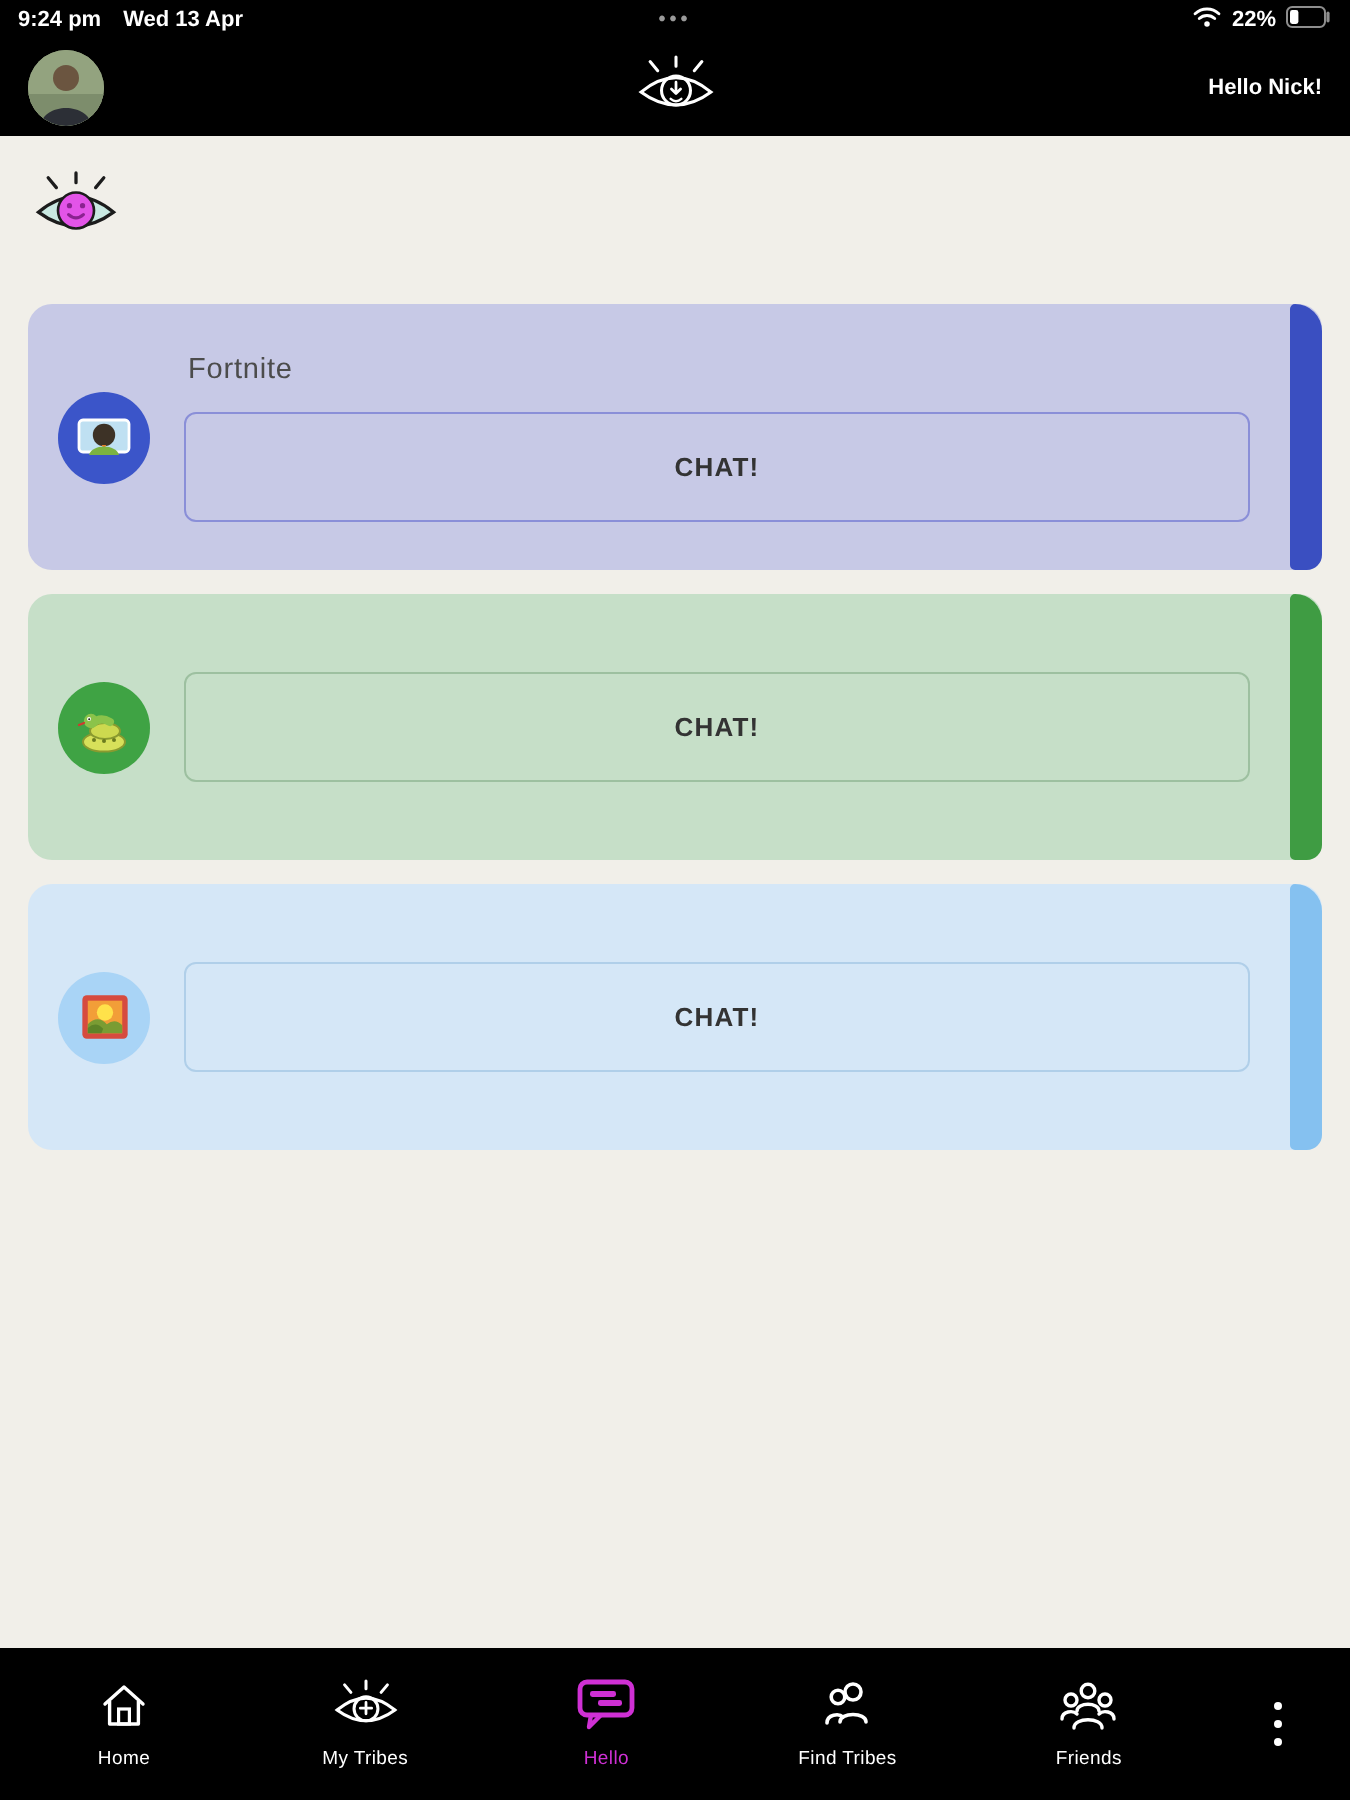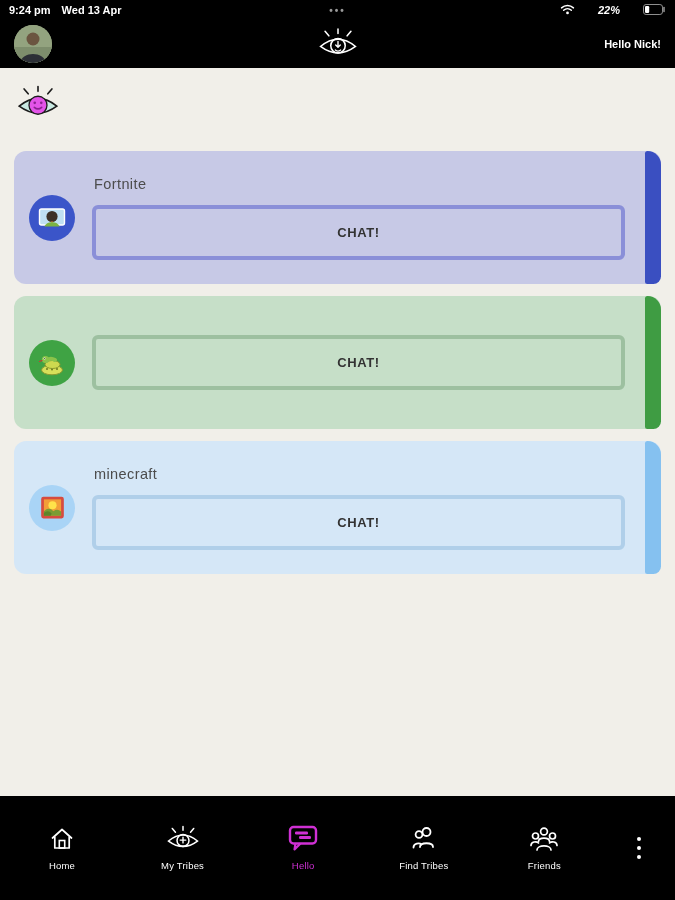--- a/index.html
+++ b/index.html
@@ -3,43 +3,43 @@
 <meta charset="utf-8">
 <style>
   html,body{margin:0;padding:0;}
   body{width:675px;height:900px;font-family:"Liberation Sans",sans-serif;-webkit-font-smoothing:antialiased;}
   .app{position:relative;width:675px;height:900px;background:#f1efe9;overflow:hidden;}
 
   
   .statusbar{position:relative;height:20px;background:#000;color:#fff;display:flex;align-items:center;justify-content:space-between;padding:0 9px;font-size:11px;font-weight:bold;}
   .sb-left{display:flex;gap:11px;}
   .sb-dots{position:absolute;left:50%;top:50%;transform:translate(-50%,-50%);color:#9a9a9a;font-size:10px;letter-spacing:2px;font-weight:bold;}
-  .sb-right{display:flex;align-items:center;gap:23px;font-style:italic;}
+  .sb-right{display:flex;align-items:center;gap:5px;}
 
   
   .header{position:relative;height:48px;background:#000;display:flex;align-items:center;justify-content:space-between;padding:0 14px;color:#fff;gap:20px;}
   .avatar{width:38px;height:38px;border-radius:50%;overflow:hidden;background:#8d9c7c;flex:none;}
   .header-logo{position:absolute;left:50%;top:50%;transform:translate(-50%,-46%);}
   .greeting{font-size:11px;font-weight:bold;}
 
   
   .main{padding:16px 14px 0;}
   .page-logo{margin-left:1px;}
   .page-title{font-size:27px;font-weight:bold;color:#141414;margin:4px 0 0 2px;letter-spacing:.2px;}
   .cards{margin-top:27px;}
 
   .card{position:relative;height:133px;border-radius:12px;margin-bottom:12px;display:flex;align-items:center;padding:0 36px 0 15px;box-sizing:border-box;}
   .accent-bar{position:absolute;top:0;right:0;width:16px;height:100%;border-radius:3px 16px 9px 3px;}
   .chat-icon-circle{width:46px;height:46px;border-radius:50%;display:flex;align-items:center;justify-content:center;flex:none;}
   .card-content{flex:1;margin-left:17px;display:flex;flex-direction:column;}
   .card-title{font-size:14.5px;color:#4c4c4c;margin:0 0 13px 2px;letter-spacing:.4px;}
-  .chat-btn{height:55px;width:100%;border-radius:6px;border:4px solid #000000;background:transparent;font-size:13px;font-weight:bold;letter-spacing:.6px;color:#333;font-family:"Liberation Sans",sans-serif;cursor:pointer;}
-
-  
-  .bottomnav{position:absolute;left:0;right:0;bottom:0;height:104px;background:#000;display:flex;align-items:center;justify-content:space-between;padding:0 26px;box-sizing:border-box;}
+  .chat-btn{height:55px;width:100%;border-radius:6px;border:1px solid #000000;background:transparent;font-size:13px;font-weight:bold;letter-spacing:.6px;color:#333;font-family:"Liberation Sans",sans-serif;cursor:pointer;}
+
+  
+  .bottomnav{position:absolute;left:0;right:0;bottom:0;height:76px;background:#000;display:flex;align-items:center;justify-content:space-between;padding:0 26px;box-sizing:border-box;}
   .nav-item{display:flex;flex-direction:column;align-items:center;gap:8px;color:#fff;width:72px;cursor:pointer;}
   .nav-item .nav-label{font-size:9.5px;letter-spacing:.2px;}
   .nav-item.active{color:var(--active,#cf30d4);}
   .nav-item svg{display:block;}
   .more-dots{display:flex;flex-direction:column;gap:5px;align-items:center;width:20px;}
   .more-dots span{width:4px;height:4px;border-radius:50%;background:#fff;}
 </style>
 </head>
 <body>
 
@@ -146,21 +146,20 @@
         <div class="chat-icon-circle" style="background: rgb(169, 212, 246);">
           <svg width="29" height="29" viewBox="0 0 32 32">
             <rect x="3.5" y="4" width="25" height="24" rx="2.5" fill="#d64b3f"></rect>
             <rect x="6.5" y="7" width="19" height="18" fill="#f29e38"></rect>
             <circle cx="16" cy="13.5" r="4.5" fill="#ffe24a"></circle>
             <path d="M6.5 25 v-5 Q12 14.5 17 20 Q21.5 16.5 25.5 20.5 V25 Z" fill="#7a9c33"></path>
             <path d="M6.5 25 v-3 Q11 18 15 22.5 L14 25 Z" fill="#5d8428"></path>
           </svg>
         </div>
         <div class="card-content">
-          <div class="card-title">minecraft</div>
           <button class="chat-btn" style="border-color: rgb(176, 207, 233);">CHAT!</button>
         </div>
         <div class="accent-bar" style="background: rgb(133, 193, 240);"></div>
       </div>
 
     </div>
   </div>
 
   <div class="bottomnav">
 

